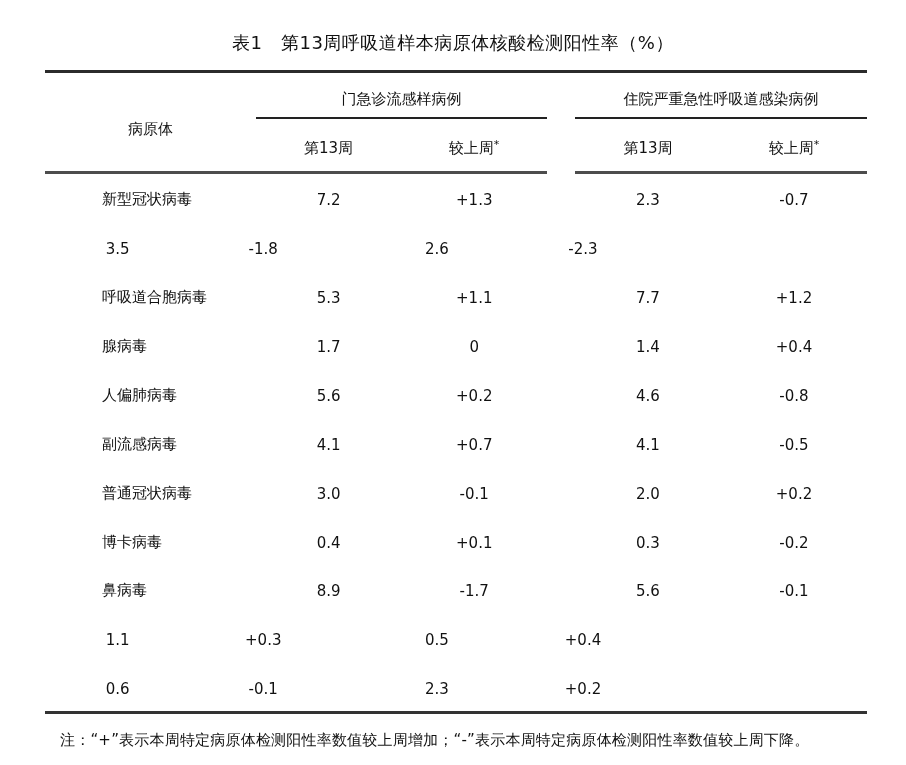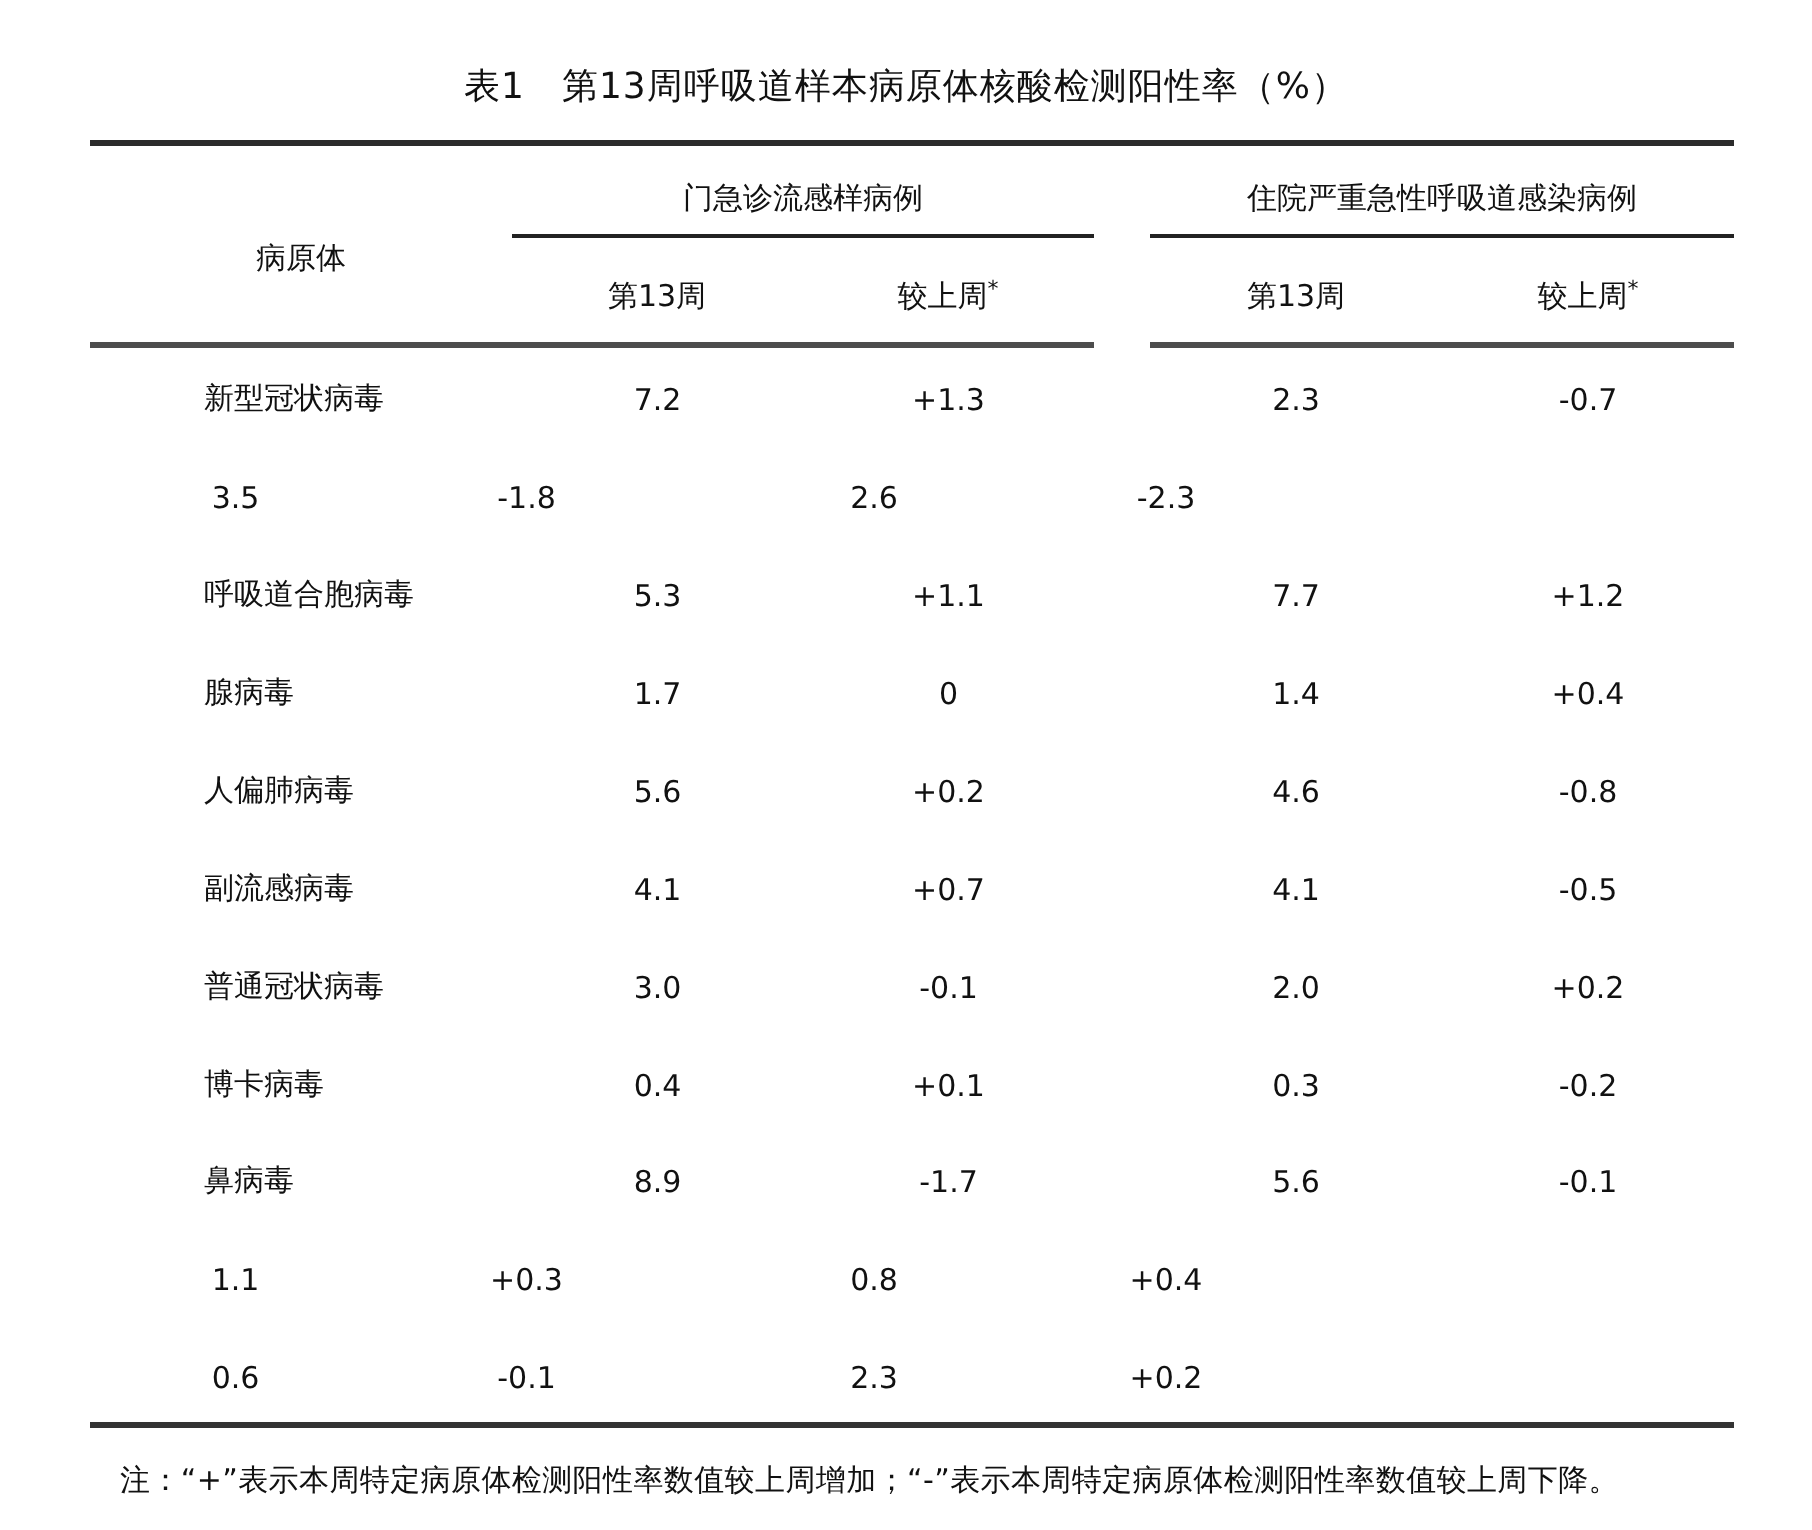--- a/index.html
+++ b/index.html
@@ -153,21 +153,21 @@
   <div class="cv">-1.7</div>
   <div class="colgap"></div>
   <div class="cv2">5.6</div>
   <div class="cv2">-0.1</div>
 </div>
 
 <div class="row" style="top:615px">
   <div class="cv">1.1</div>
   <div class="cv">+0.3</div>
   <div class="colgap"></div>
-  <div class="cv2">0.8</div>
+  <div class="cv2">0.5</div>
   <div class="cv2">+0.4</div>
 </div>
 
 <div class="row" style="top:664px">
   <div class="cv">0.6</div>
   <div class="cv">-0.1</div>
   <div class="colgap"></div>
   <div class="cv2">2.3</div>
   <div class="cv2">+0.2</div>
 </div>

